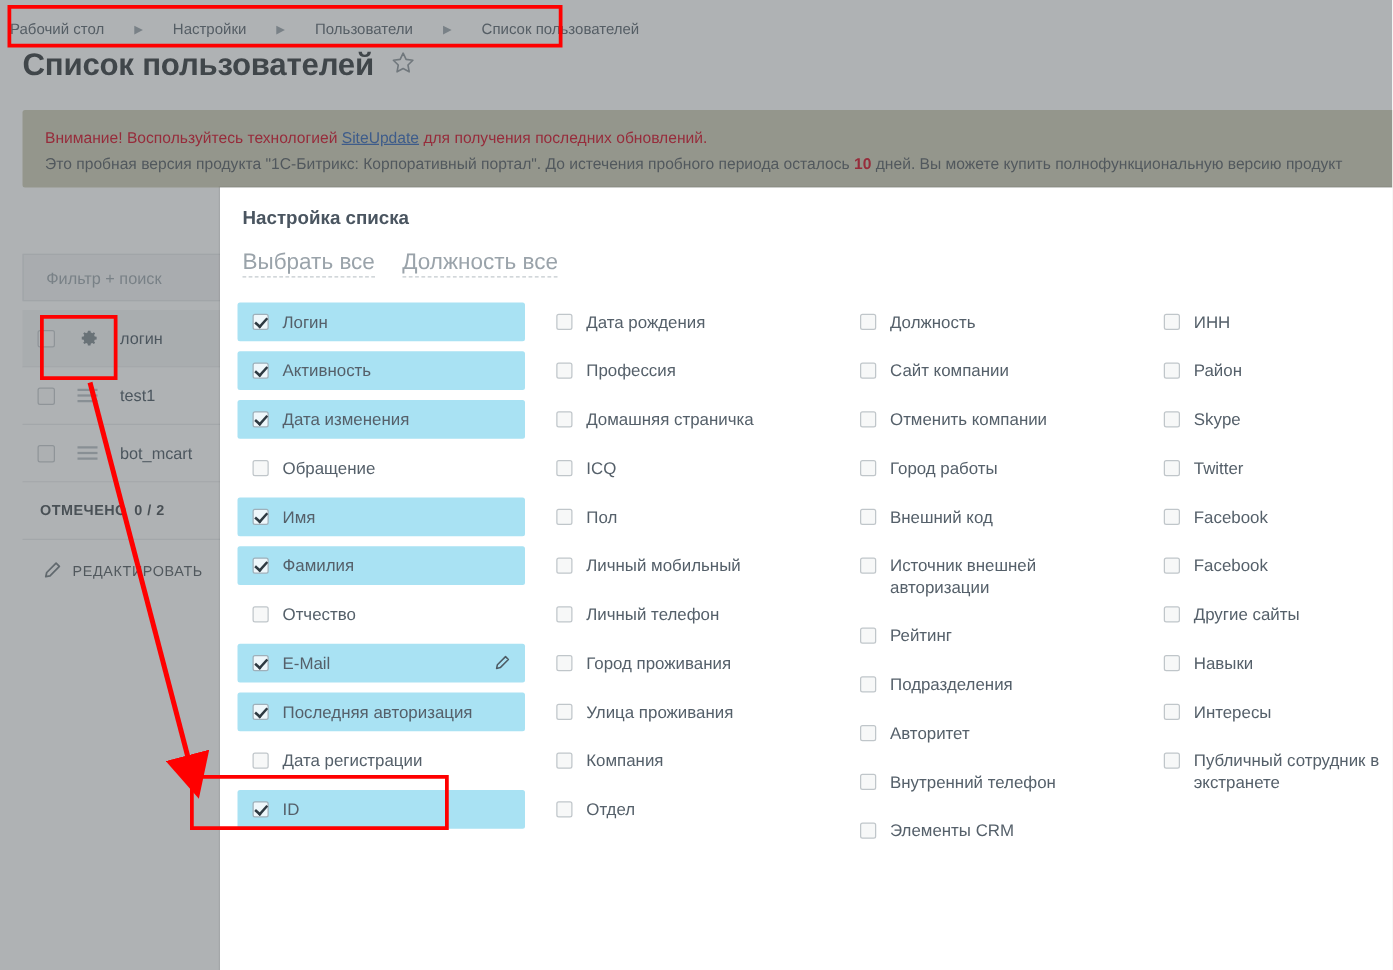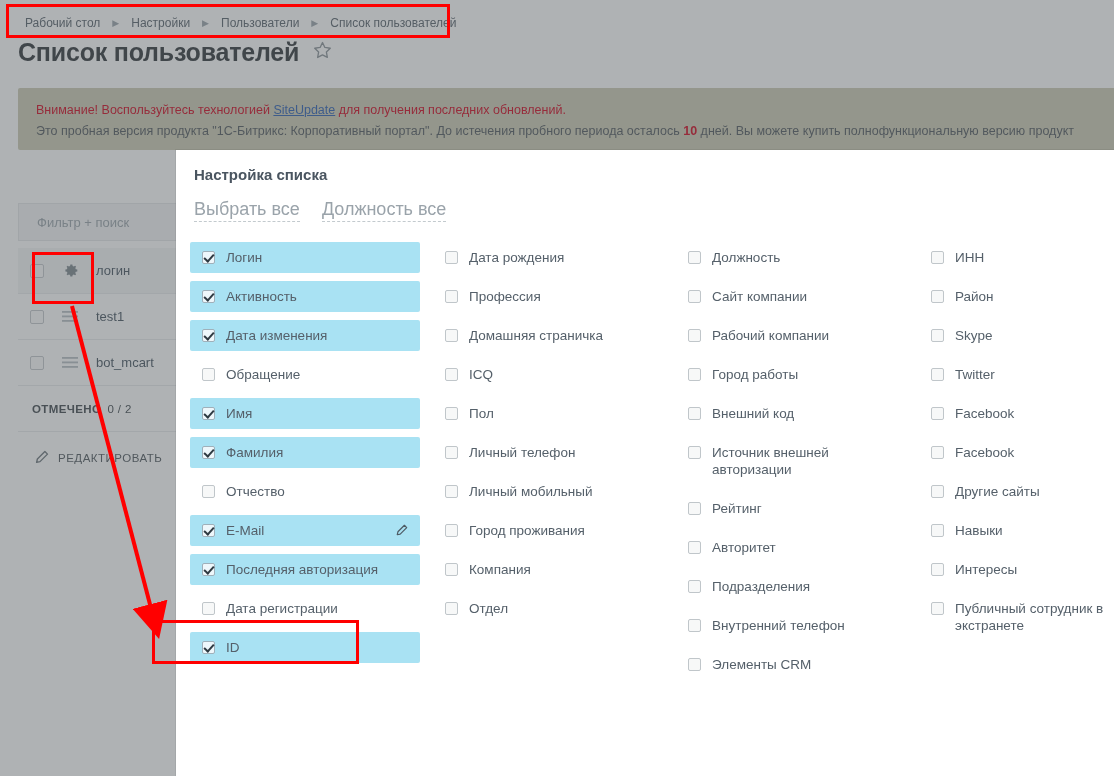--- a/index.html
+++ b/index.html
@@ -21,25 +21,25 @@
 
   
   .page-bg {
     position: absolute;
     inset: 0;
     background: #ffffff;
   }
 
   .breadcrumb {
     position: absolute;
-    left: 18px; top: 12px;
+    left: 1px; top: 12px;
     height: 22px;
     display: flex;
     align-items: center;
-    gap: 4px;
+    gap: 16px;
     font-size: 12px;
     color: #5a6166;
     white-space: nowrap;
   }
   .bc-item { padding: 0 7px; color: #56606a; }
   .bc-sep {
     color: #9aa3aa;
     font-size: 9px;
     padding: 0 1px;
     position: relative;
@@ -123,21 +123,21 @@
     display: flex; align-items: center;
     height: 46px;
     padding-left: 14px;
     border-bottom: 1px solid #e9eaec;
     font-size: 11.5px;
     letter-spacing: .4px;
     color: #3f474d;
     font-weight: bold;
     background: #fff;
   }
-  .marked-row .cnt { font-weight: normal; margin-left: 6px; }
+  .marked-row .cnt { font-weight: bold; margin-left: 6px; }
   .edit-row {
     display: flex; align-items: center; gap: 9px;
     height: 52px;
     padding-left: 16px;
     font-size: 11.5px;
     letter-spacing: .5px;
     color: #4e565c;
     background: #fff;
   }
 
@@ -445,76 +445,80 @@
         <div class="opt">
             <span class="box"></span>
             <span>ICQ</span>
           </div>
         <div class="opt">
             <span class="box"></span>
             <span>Пол</span>
           </div>
         <div class="opt">
             <span class="box"></span>
+            <span>Личный мобильный</span>
+          </div>
+        <div class="opt">
+            <span class="box"></span>
             <span>Личный телефон</span>
           </div>
         <div class="opt">
             <span class="box"></span>
-            <span>Личный мобильный</span>
-          </div>
-        <div class="opt">
-            <span class="box"></span>
             <span>Город проживания</span>
           </div>
         <div class="opt">
             <span class="box"></span>
+            <span>Улица проживания</span>
+          </div>
+        <div class="opt">
+            <span class="box"></span>
             <span>Компания</span>
           </div>
         <div class="opt">
             <span class="box"></span>
             <span>Отдел</span>
           </div>
       </div>
 
       <div class="col">
         <div class="opt">
             <span class="box"></span>
             <span>Должность</span>
           </div>
         <div class="opt">
             <span class="box"></span>
             <span>Сайт компании</span>
           </div>
         <div class="opt">
             <span class="box"></span>
-            <span>Рабочий компании</span>
+            <span>Отменить компании</span>
           </div>
         <div class="opt">
             <span class="box"></span>
             <span>Город работы</span>
           </div>
         <div class="opt">
             <span class="box"></span>
             <span>Внешний код</span>
           </div>
         <div class="opt">
             <span class="box"></span>
             <span>Источник внешней авторизации</span>
           </div>
         <div class="opt">
             <span class="box"></span>
             <span>Рейтинг</span>
           </div>
         <div class="opt">
             <span class="box"></span>
+            <span>Подразделения</span>
+          </div>
+        <div class="opt">
+            <span class="box"></span>
             <span>Авторитет</span>
-          </div>
-        <div class="opt">
-            <span class="box"></span>
-            <span>Подразделения</span>
           </div>
         <div class="opt">
             <span class="box"></span>
             <span>Внутренний телефон</span>
           </div>
         <div class="opt">
             <span class="box"></span>
             <span>Элементы CRM</span>
           </div>
       </div>

